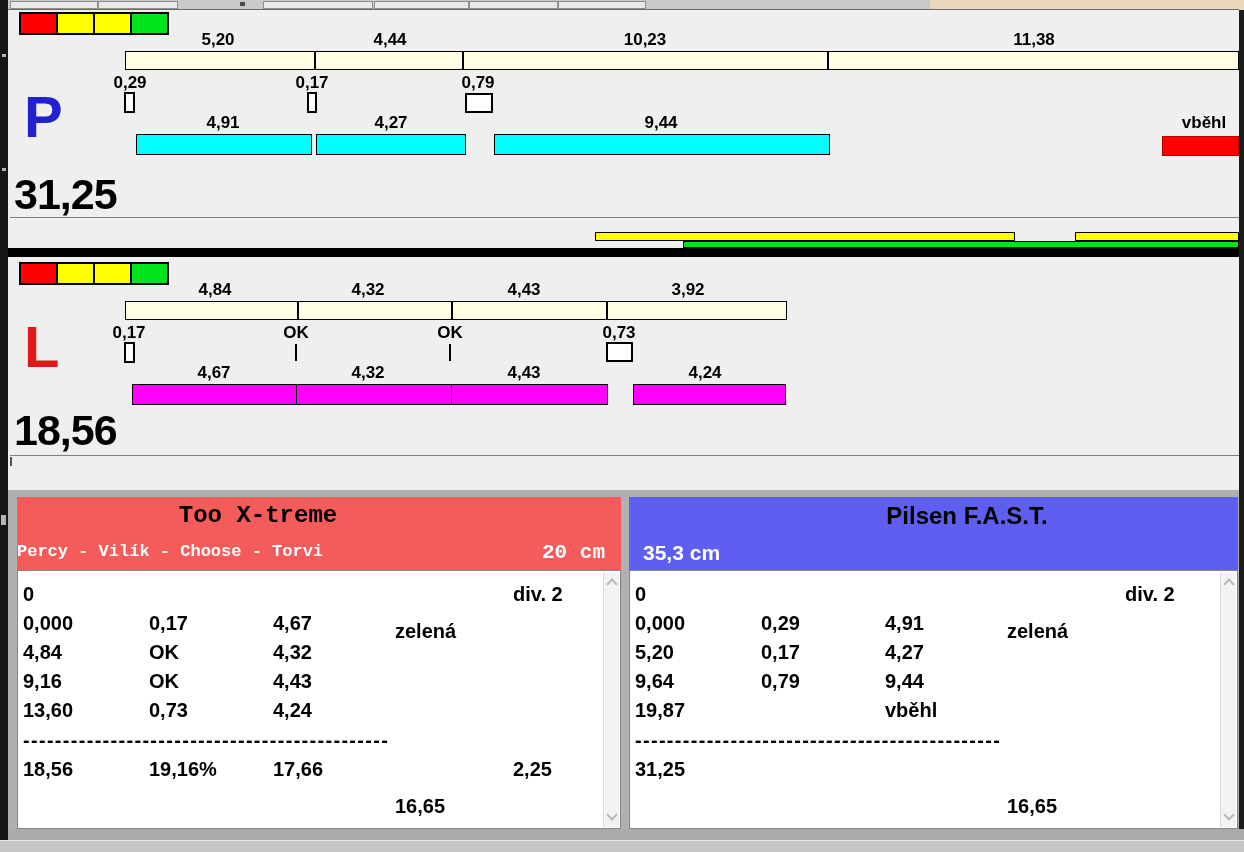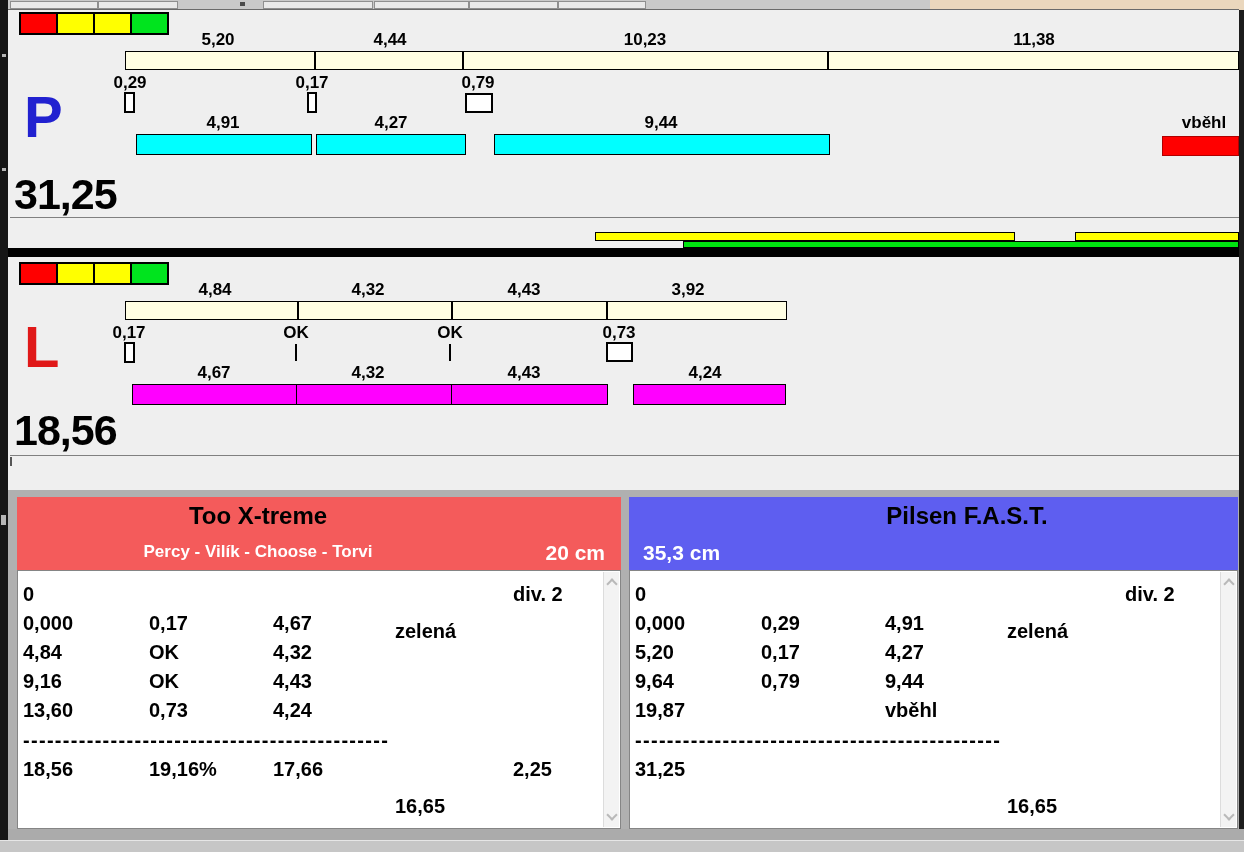--- a/index.html
+++ b/index.html
@@ -34,21 +34,21 @@
   .hline{height:1px;background:#808080;}
   .ybar{background:#ffff00;border:1px solid #000;height:9px;box-sizing:border-box;}
   .gbar{background:#00e410;border:1px solid #000;height:7px;box-sizing:border-box;}
   .black-div{background:#000;}
   
   .backdrop{left:8px;top:490px;width:1231px;height:339px;background:#b0b0b0;}
   .hdr{top:497px;height:73px;}
   .hdr-red{background:#f45b5b;}
   .hdr-blue{background:#5e5ef0;}
   .hdr-title{position:absolute;font-weight:bold;font-size:24px;color:#000;text-align:center;}
-  .hdr-sub{position:absolute;font-weight:bold;font-size:17px;color:#fff;text-align:center;}
+  .hdr-sub{position:absolute;font-weight:bold;font-size:17px;color:#fff;}
   .cm{position:absolute;font-weight:bold;font-size:21px;color:#fff;white-space:nowrap;}
   .stamp{left:497px;top:496px;width:261px;height:37px;background:#fff;border:1px solid #9a9a9a;
     box-sizing:border-box;font-size:24px;color:#000;text-align:center;line-height:34px;}
   .tpanel{top:570px;height:259px;background:#fff;border:1px solid #858585;box-sizing:border-box;}
   .trow{position:absolute;left:0;right:18px;height:26px;}
   .cell{position:absolute;font-weight:bold;font-size:20px;color:#000;white-space:nowrap;}
   .c0{left:5px;} .c1{left:131px;} .c2{left:255px;} .c3{left:377px;margin-top:37px;} .c4{left:495px;}
   .sep{letter-spacing:1.3px;}
   .sbar{position:absolute;top:1px;bottom:1px;right:1px;width:15px;background:#f3f3f3;
     border-left:1px solid #dcdcdc;}
@@ -160,21 +160,21 @@
   <div class="abs leg-m" style="left:633px;top:384px;width:153px;"></div>
 
   <div class="abs lane-letter" style="left:24px;top:318px;color:#e01818;">L</div>
   <div class="abs lane-total" style="left:14px;top:409px;">18,56</div>
 
   <div class="abs hline" style="left:10px;top:455px;width:1229px;"></div>
   <div class="abs" style="left:10px;top:457px;width:2px;height:9px;background:#555;"></div>
 
   <div class="abs backdrop"></div>
 
-  <div class="abs hdr hdr-red" style="left:17px;width:604px;">
+  <div class="abs hdr hdr-red" style="left:17px;width:604px;font-family:Liberation Mono, monospace;">
     <span class="hdr-title" style="left:0;top:5px;width:482px;">Too X-treme</span>
     <span class="hdr-sub" style="left:0;top:45px;width:482px;">Percy - Vilík - Choose - Torvi</span>
     <span class="cm" style="left:483px;top:44px;width:105px;text-align:right;">20 cm</span>
   </div>
 
   <div class="abs hdr hdr-blue" style="left:629px;width:609px;">
     <span class="hdr-title" style="left:128px;top:5px;width:420px;">Pilsen F.A.S.T.</span>
     <span class="cm" style="left:14px;top:44px;">35,3 cm</span>
   </div>
 

